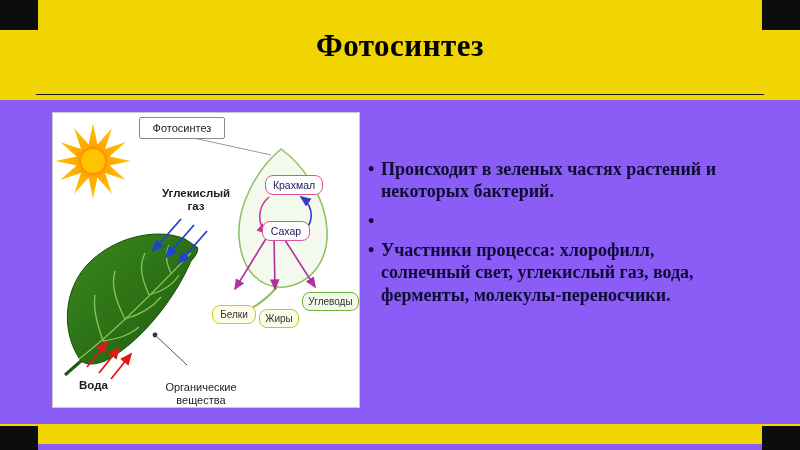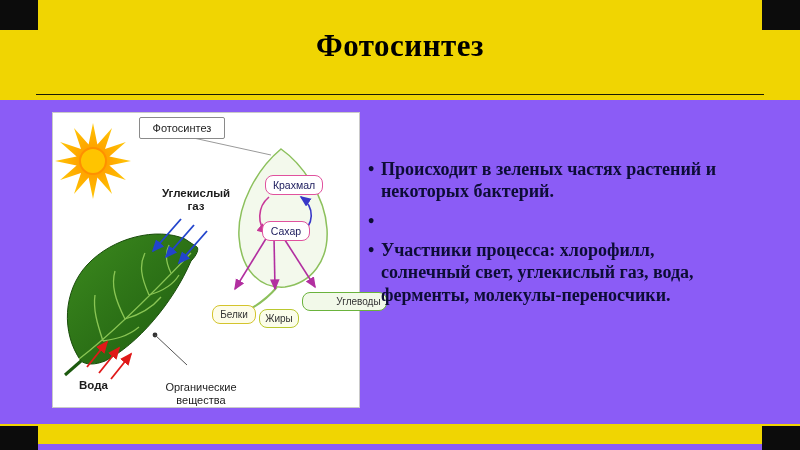--- a/index.html
+++ b/index.html
@@ -31,21 +31,21 @@
     border-radius:8px;display:flex;align-items:center;justify-content:center;
   }
   .photo-box{left:86px;top:4px;width:84px;height:20px;border:1px solid #8a8a8a;font-size:11px;border-radius:2px;color:#222;}
   .co2-label{left:104px;top:74px;width:78px;text-align:center;font-size:11.5px;font-weight:600;line-height:1.15;}
   .water-label{left:26px;top:266px;font-size:11.5px;font-weight:600;}
   .organic-label{left:96px;top:252px;width:104px;text-align:center;font-size:11px;line-height:1.15;margin-top:16px;}
   .starch-box{left:212px;top:62px;width:56px;height:18px;border:1.5px solid #e0529e;font-size:10.5px;color:#202060;}
   .sugar-box{left:198px;top:108px;width:46px;height:18px;border:1.5px solid #e0529e;font-size:10.5px;color:#202060;margin-left:11px;}
   .prot-box{left:159px;top:192px;width:42px;height:17px;border:1.5px solid #d4c42c;font-size:10px;background:#fdfce9;color:#333;}
   .fats-box{left:206px;top:196px;width:38px;height:17px;border:1.5px solid #bac82e;font-size:10px;background:#fbfde9;color:#333;}
-  .carb-box{left:249px;top:179px;width:55px;height:17px;border:1.5px solid #6ab33c;font-size:10px;background:#f2f9e9;color:#333;padding-left:28px;}
+  .carb-box{left:249px;top:179px;width:55px;height:17px;border:1.5px solid #6ab33c;font-size:10px;background:#f2f9e9;color:#333;}
 
   .bullets{
     position:absolute;left:368px;top:158px;width:360px;
     color:#0d0d36;font-size:18px;font-weight:bold;line-height:1.24;
   }
   .bullet{display:flex;margin-bottom:7px;}
   .bullet .marker{flex:0 0 13px;}
 </style>
 </head>
 <body>

